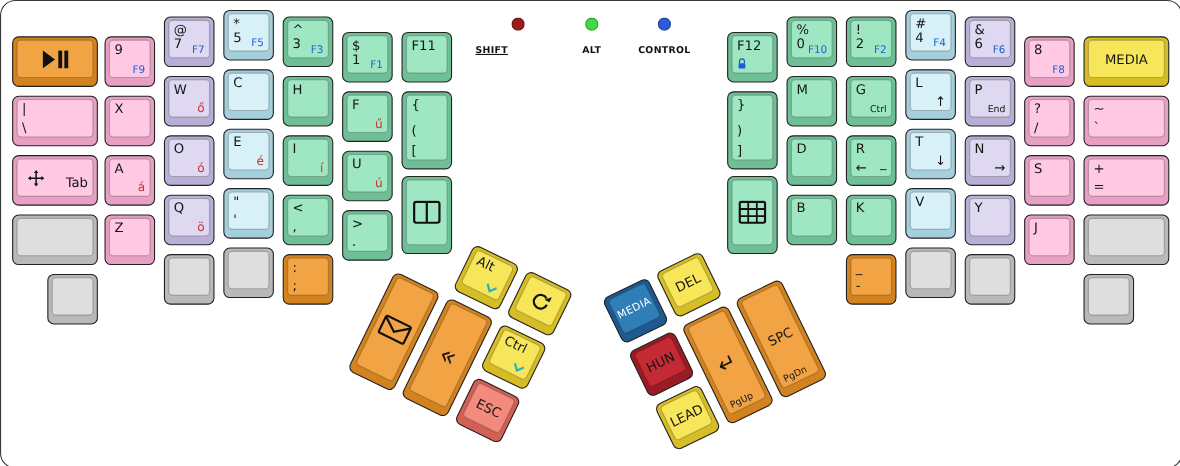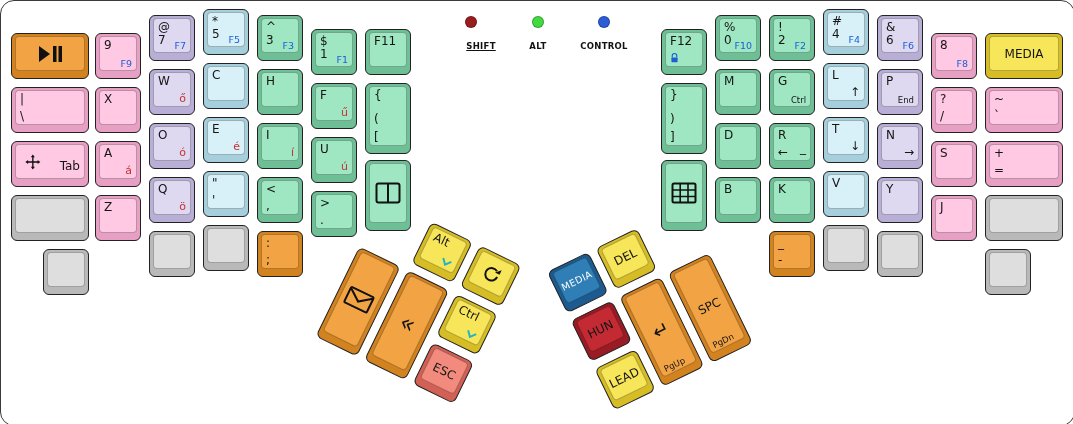--- a/index.html
+++ b/index.html
@@ -504,19 +504,19 @@
       </div>
       <div class="key" style="left: 984px; top: 194px; width: 78px; height: 46px; --side: #b9b9b9; --top: #dedede;">
         <div class="key-top"></div>
       </div>
       <div class="key" style="left: 984px; top: 248px; width: 46px; height: 46px; --side: #b9b9b9; --top: #dedede;">
         <div class="key-top"></div>
       </div>
     </div>
   <div>
       <div class="indicator-dot" style="left: 464px; top: 15px; background: rgb(153, 29, 29);"></div>
-      <div class="indicator-label" style="left: 480px; top: 40px; text-decoration: underline;">SHIFT</div>
+      <div class="indicator-label" style="left: 446px; top: 40px; text-decoration: underline;">SHIFT</div>
       <div class="indicator-dot" style="left: 531px; top: 15px; background: rgb(67, 217, 67);"></div>
       <div class="indicator-label" style="left: 537px; top: 40px;">ALT</div>
       <div class="indicator-dot" style="left: 597px; top: 15px; background: rgb(44, 92, 214);"></div>
       <div class="indicator-label" style="left: 603px; top: 40px;">CONTROL</div>
     </div>
 </div>
 
 </body></html>

